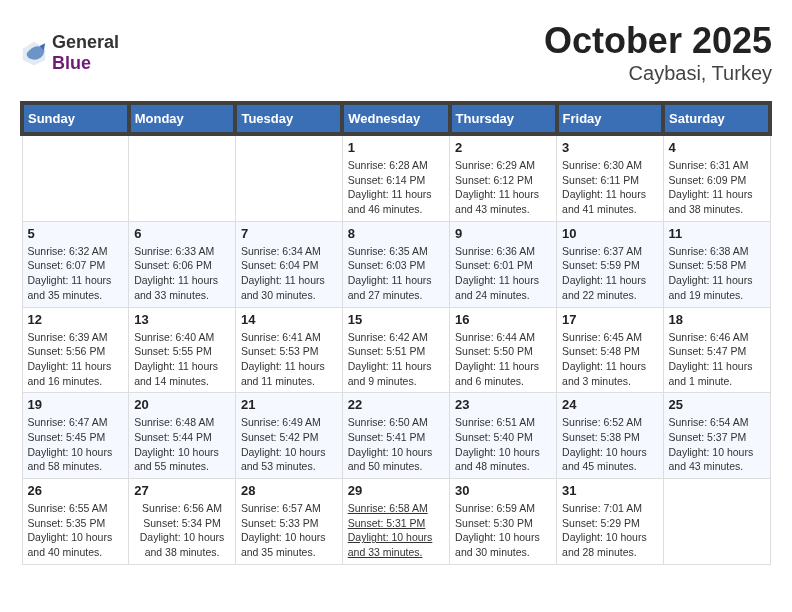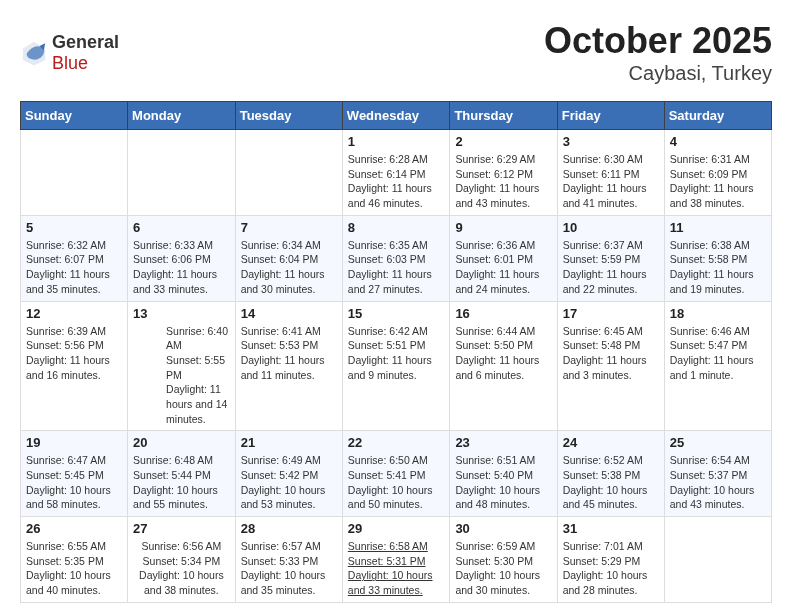--- a/index.html
+++ b/index.html
@@ -21,22 +21,22 @@
       align-items: center;
       gap: 4px;
     }
     .logo-text-general {
       font-size: 18px;
       font-weight: bold;
       color: #333;
     }
     .logo-text-blue {
       font-size: 18px;
-      font-weight: normal;
-      color: #b91c1c;
+      font-weight: bold;
+      color: #701a75;
     }
     .logo-icon {
       width: 28px;
       height: 28px;
     }
     .title-block {
       text-align: right;
     }
     .month-title {
       font-size: 36px;
@@ -52,21 +52,21 @@
       border-collapse: collapse;
       border: 1px solid #ccc;
     }
     .calendar th {
       background: #3a6fb5;
       color: #fff;
       font-size: 13px;
       font-weight: bold;
       padding: 6px 4px;
       text-align: left;
-      border: 1px solid #404040;
+      border: 4px solid #404040;
     }
     .calendar td {
       vertical-align: top;
       border: 1px solid #ddd;
       padding: 4px 5px;
       width: 108px;
       min-height: 90px;
       background: #fff;
       font-size: 11px;
       color: #333;
@@ -198,21 +198,21 @@
       </tr>
       <tr>
         <td>
           <div class="day-number">12</div>
           <div class="day-info" style="white-space: pre-line;">Sunrise: 6:39 AM
 Sunset: 5:56 PM
 Daylight: 11 hours and 16 minutes.</div>
         </td>
         <td>
           <div class="day-number">13</div>
-          <div class="day-info" style="white-space: pre-line; margin-left: 33px;">Sunrise: 6:40 AM
+          <div class="day-info" style="white-space: pre-line;">Sunrise: 6:40 AM
 Sunset: 5:55 PM
 Daylight: 11 hours and 14 minutes.</div>
         </td>
         <td>
           <div class="day-number">14</div>
           <div class="day-info" style="white-space: pre-line;">Sunrise: 6:41 AM
 Sunset: 5:53 PM
 Daylight: 11 hours and 11 minutes.</div>
         </td>
         <td>

